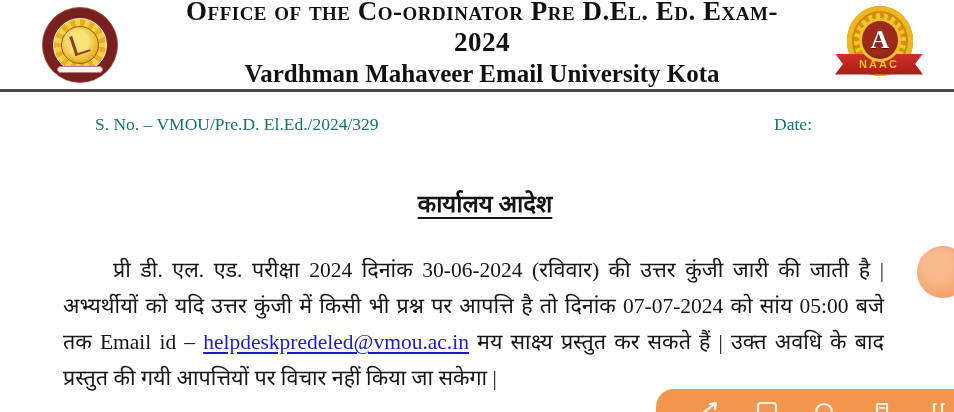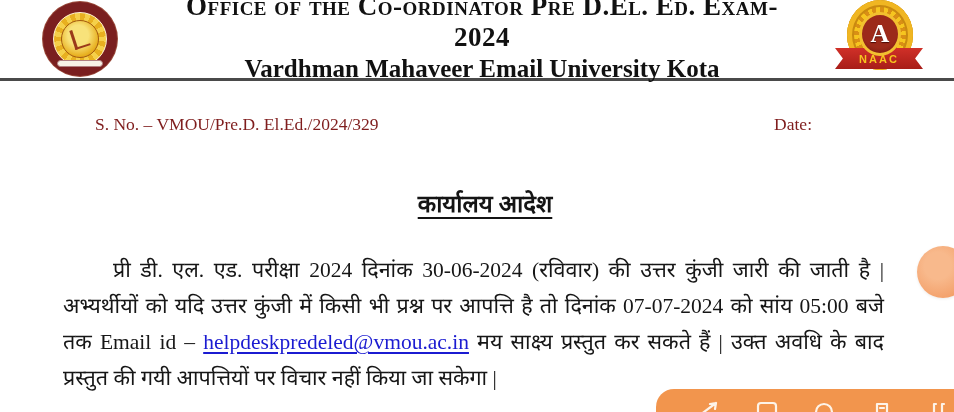--- a/index.html
+++ b/index.html
@@ -10,21 +10,21 @@
     background: #ffffff;
     overflow: hidden;
     font-family: "Liberation Serif", "DejaVu Serif", serif;
     color: #1c1c1c;
   }
 
   
   .header {
     position: absolute;
     top: 0; left: 0; right: 0;
-    height: 81px;
+    height: 92px;
     display: flex;
     align-items: center;
     border-bottom: 3px solid #4a4a4a;
     background: #ffffff;
   }
   .logo-wrap { width: 160px; display: flex; justify-content: center; }
   .vmou-logo {
     width: 74px; height: 74px; border-radius: 50%;
     background: #7a1f1f;
     position: relative;
@@ -106,21 +106,21 @@
     font-weight: bold; font-size: 26px; color: #ffffff;
     text-shadow: 0 1px 1px #4a0a05;
   }
 
   
   .meta-row {
     position: absolute;
     top: 114px; left: 95px; right: 142px;
     display: flex; justify-content: space-between;
     font-size: 17.5px;
-    color: #7f1d1d;
+    color: #0f766e;
   }
   .date-group { display: flex; gap: 12px; }
 
   
   .doc-title {
     position: absolute;
     top: 186px; left: 16px; right: 0;
     text-align: center;
     font-size: 24px;
     font-weight: bold;

